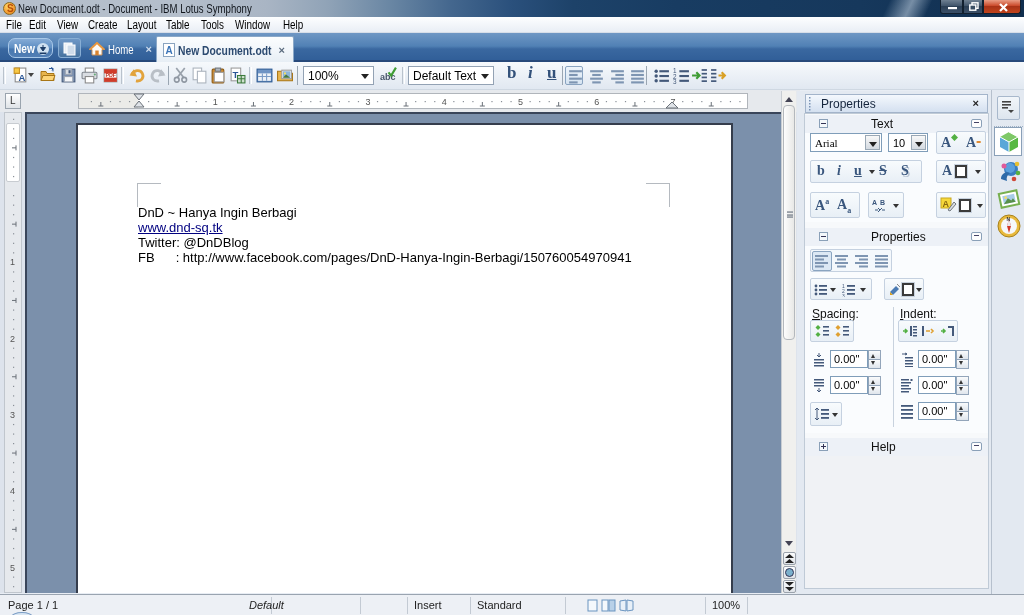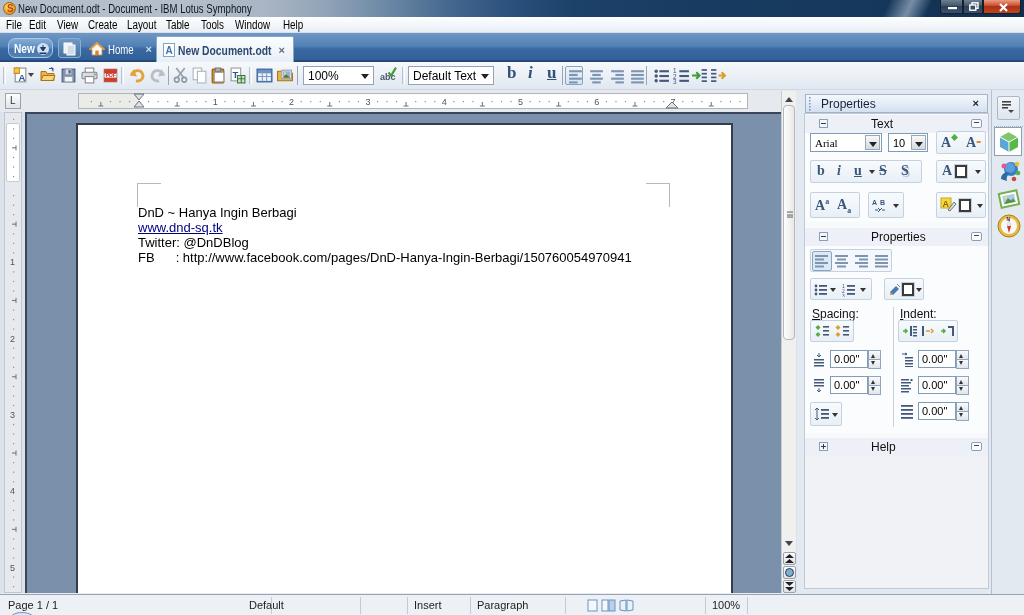--- a/index.html
+++ b/index.html
@@ -863,29 +863,29 @@
         <path d="M12 5 L10 12 L14 12 Z" fill="#e8e8ea"></path>
       <text x="9.5" y="7" font-size="5" fill="#333" font-weight="bold">N</text>
     </svg>
   </div>
 
   <div id="statusbar" class="abs">
     <div class="cell" style="left:0;width:272px;">
         <span style="left:8px;">Page 1 / 1</span>
       <div style="position:absolute;left:11px;top:15px;width:22px;height:10px;border-radius:50%;border:1px solid #7a9cc4;background:#d9e6f3;"></div>
     </div>
-    <div class="cell" style="left:243px;width:118px;">
+    <div class="cell" style="left:243px;width:118px;font-style:italic;">
         <span>Default</span>
       </div>
     <div class="cell" style="left:361px;width:47px;"></div>
     <div class="cell" style="left:408px;width:63px;text-decoration:underline;">
         <span>Insert</span>
       </div>
     <div class="cell" style="left:471px;width:95px;">
-        <span>Paragraph</span>
+        <span>Standard</span>
       </div>
     <div class="cell" style="left:566px;width:140px;">
       <svg width="13" height="13" style="position:absolute;left:20px;top:2px;">
           <rect x="2" y="1" width="9" height="11" fill="#f4f8fc" stroke="#6a94c0"></rect>
         </svg>
       <svg width="16" height="13" style="position:absolute;left:35px;top:2px;">
           <rect x="1" y="1" width="6" height="11" fill="#f4f8fc" stroke="#6a94c0"></rect>
           <rect x="8" y="1" width="6" height="11" fill="#b8d0e8" stroke="#6a94c0"></rect>
         </svg>
       <svg width="16" height="13" style="position:absolute;left:53px;top:2px;">

